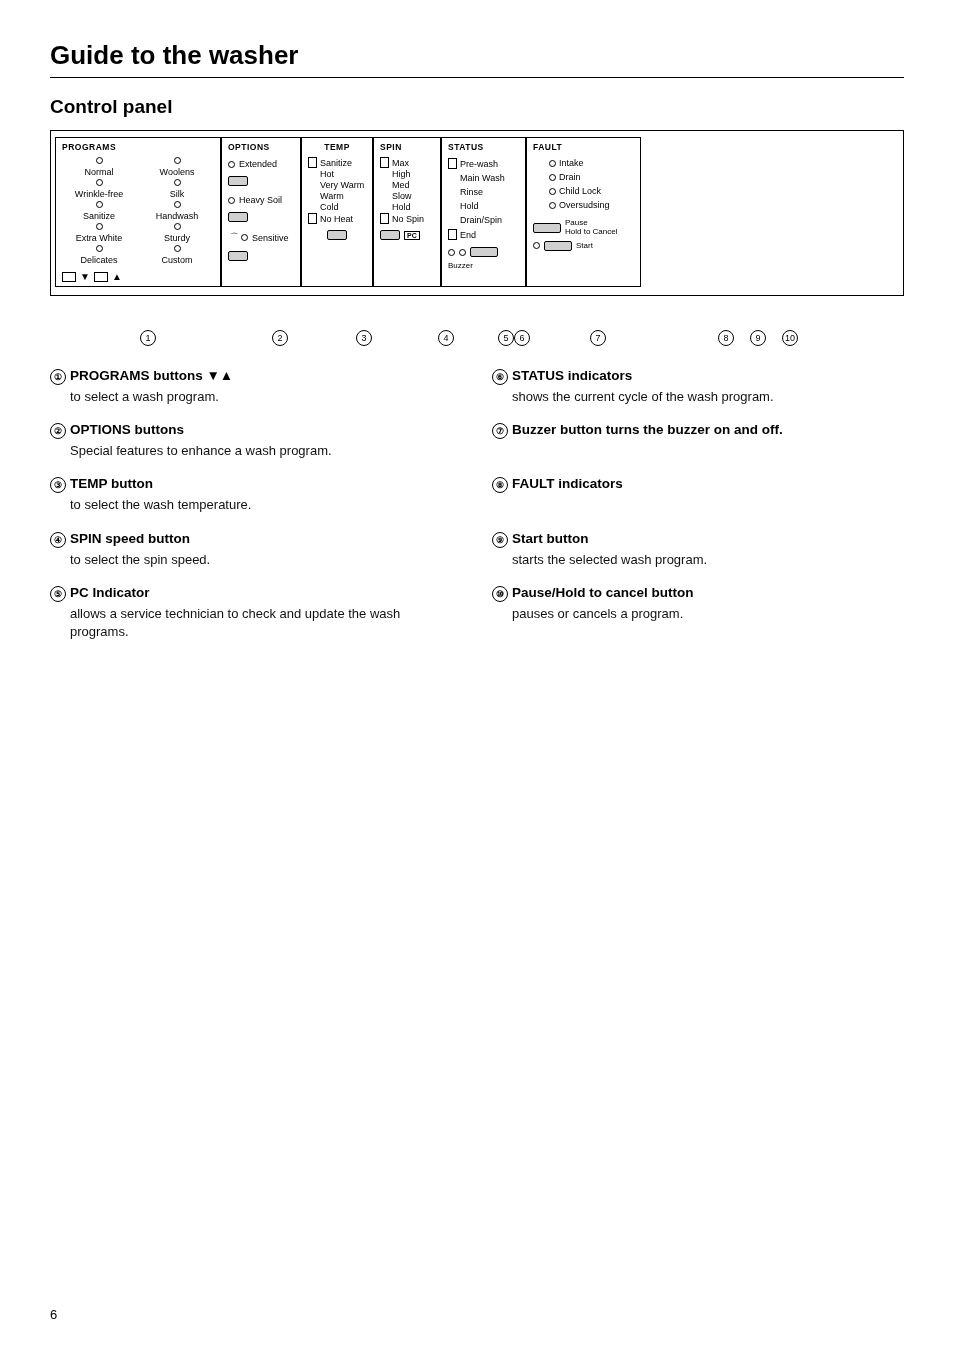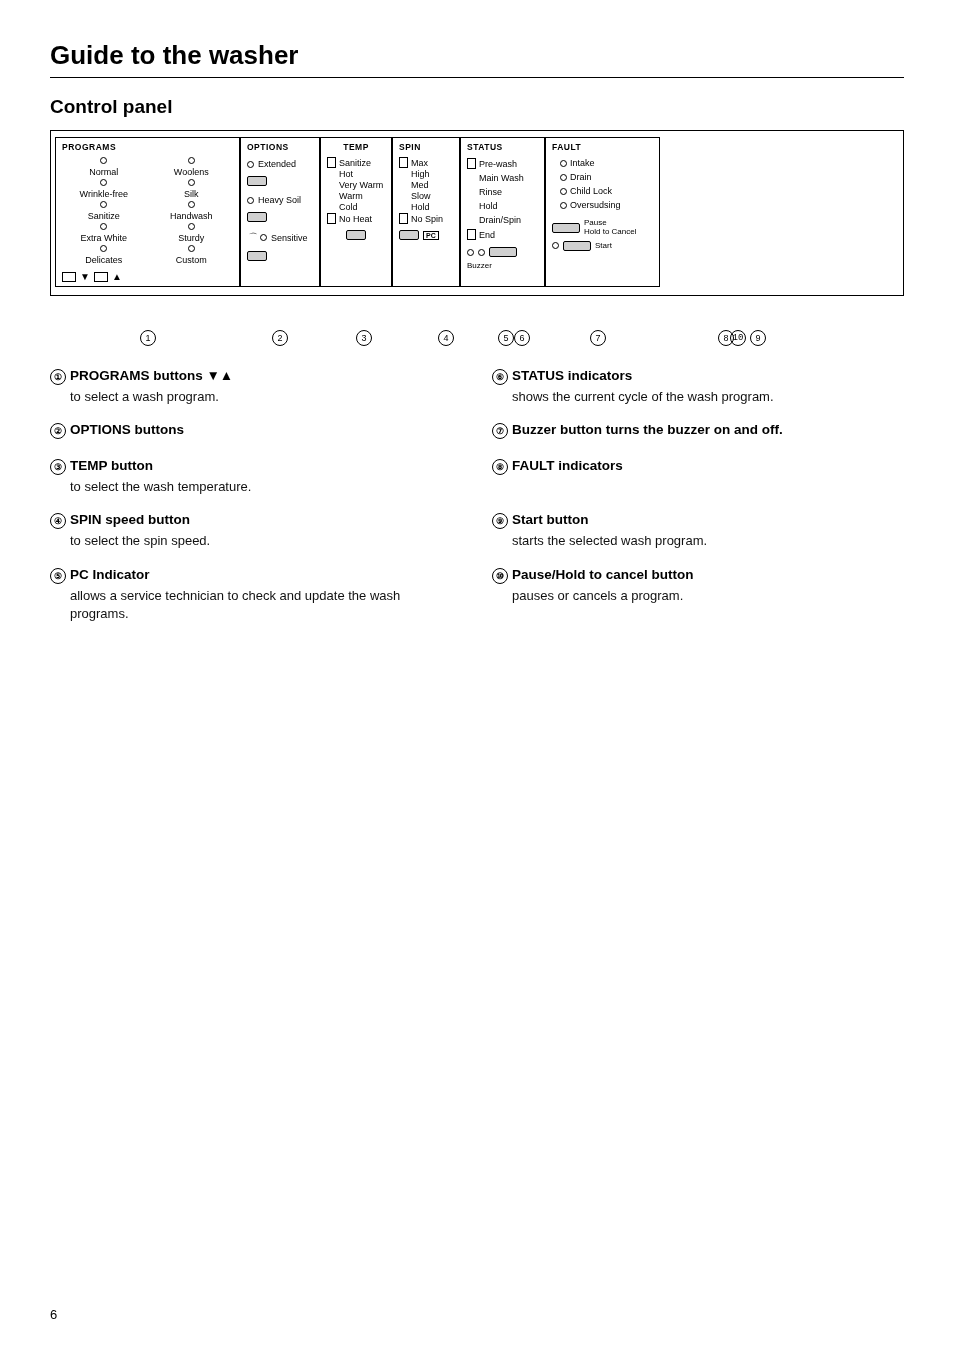--- a/index.html
+++ b/index.html
@@ -83,21 +83,21 @@
       width: 28px;
       height: 10px;
       border: 1px solid #000;
       border-radius: 2px;
       background: #d0d0d0;
       display: inline-block;
     }
 
     
     .sec-programs {
-      width: 185px;
+      width: 166px;
     }
     
     .sec-options {
       width: 80px;
     }
     
     .sec-temp {
       width: 72px;
       text-align: center;
     }
@@ -218,21 +218,21 @@
       gap: 3px;
       font-size: 9px;
       margin: 1px 0;
     }
 
     .fault-row {
       display: flex;
       align-items: center;
       gap: 3px;
       font-size: 9px;
-      margin: 1px 8px;
+      margin: 1px 16px;
     }
 
     .bottom-controls {
       display: flex;
       align-items: center;
       gap: 4px;
       margin-top: 4px;
       flex-wrap: wrap;
     }
 
@@ -501,21 +501,21 @@
 <div class="diagram-numbers">
   <div class="num-badge" style="left:90px;">1</div>
   <div class="num-badge" style="left:222px;">2</div>
   <div class="num-badge" style="left:306px;">3</div>
   <div class="num-badge" style="left:388px;">4</div>
   <div class="num-badge" style="left:448px;">5</div>
   <div class="num-badge" style="left:464px;">6</div>
   <div class="num-badge" style="left:540px;">7</div>
   <div class="num-badge" style="left:668px;">8</div>
   <div class="num-badge" style="left:700px;">9</div>
-  <div class="num-badge" style="left:680px;font-family:Liberation Mono, monospace;">10</div>
+  <div class="num-badge" style="left:732px;">10</div>
 </div>
 
 <div class="desc-grid">
 
   <div class="desc-item">
     <div class="desc-title">
       <span class="desc-num">①</span>
       <span><strong>PROGRAMS buttons ▼▲</strong></span>
     </div>
     <div class="desc-body">to select a wash program.</div>
@@ -527,20 +527,21 @@
       <span><strong>STATUS indicators</strong></span>
     </div>
     <div class="desc-body">shows the current cycle of the wash program.</div>
   </div>
 
   <div class="desc-item">
     <div class="desc-title">
       <span class="desc-num">②</span>
       <span><strong>OPTIONS buttons</strong></span>
     </div>
+    <div class="desc-body">Special features to enhance a wash program.</div>
   </div>
 
   <div class="desc-item">
     <div class="desc-title">
       <span class="desc-num">⑦</span>
       <span><strong>Buzzer button</strong> turns the buzzer on and off.</span>
     </div>
   </div>
 
   <div class="desc-item">

